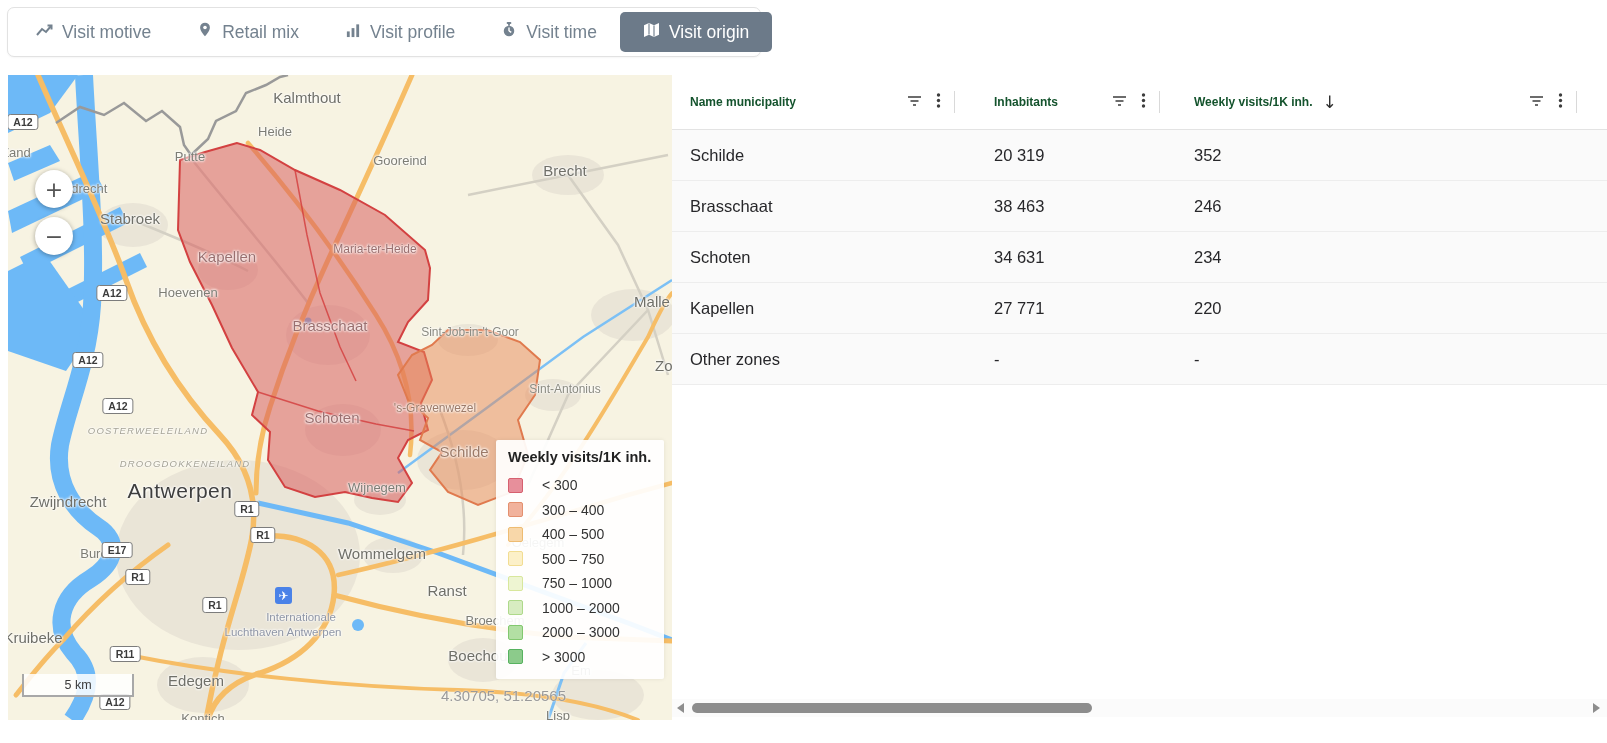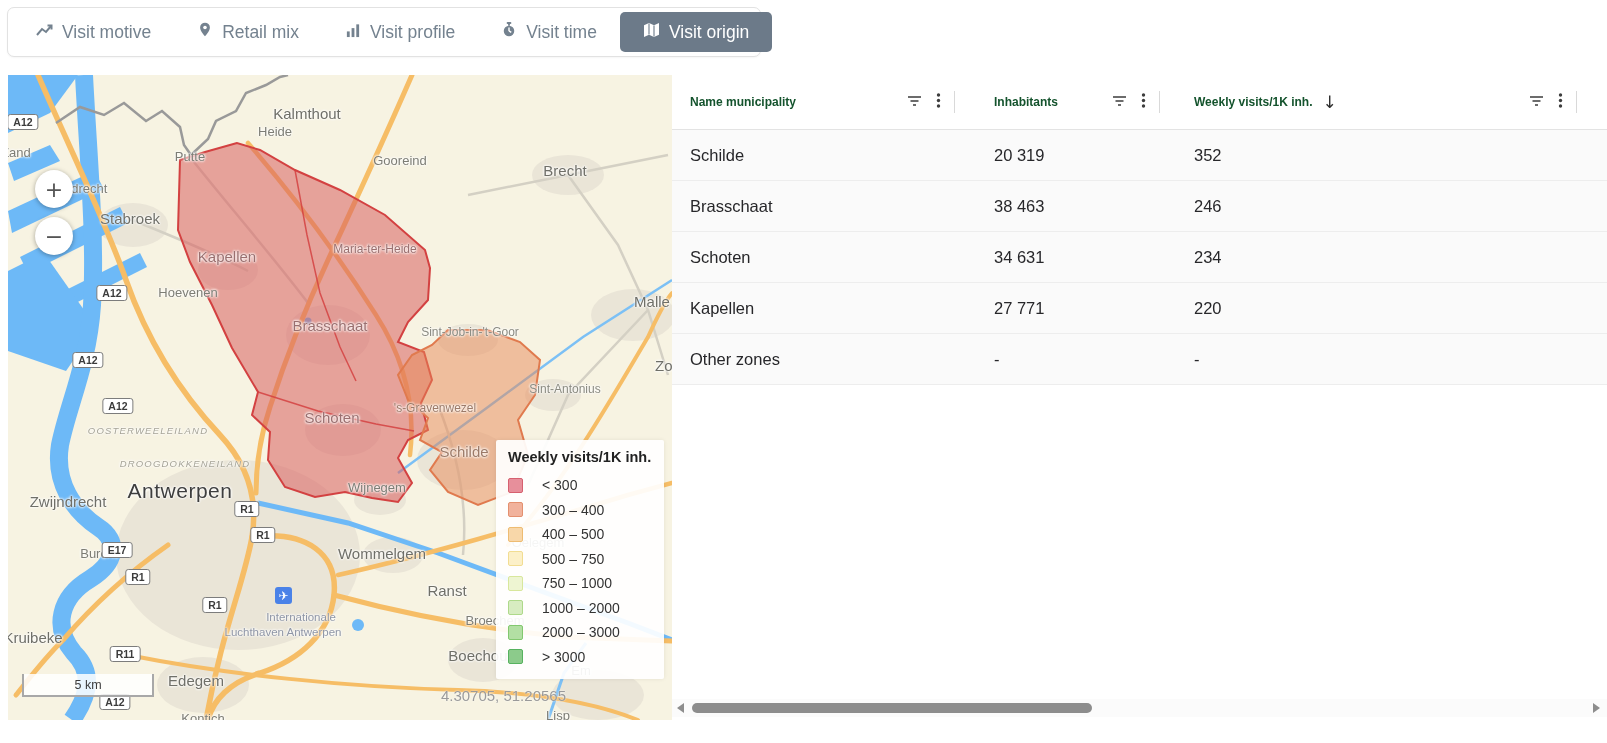--- a/index.html
+++ b/index.html
@@ -36,21 +36,21 @@
     background:#fff; box-shadow:0 1px 5px rgba(0,0,0,.35); border:none;
     font-size:22px; color:#555; display:flex; align-items:center; justify-content:center;
     cursor:pointer; font-family:"DejaVu Sans", sans-serif; }
   .legend { position:absolute; left:488px; top:365px; width:168px;
     background:rgba(255,255,255,.92); border-radius:2px; padding:9px 12px 10px 12px;
     box-shadow:0 0 4px rgba(0,0,0,.08); }
   .legend-title { font-size:14.5px; font-weight:bold; color:#222; margin-bottom:8px; }
   .legend-row { display:flex; align-items:center; gap:19px; height:24.5px; }
   .legend-swatch { width:15px; height:15px; border-radius:2px; border:1px solid #999; }
   .legend-label { font-size:14px; color:#333; }
-  .scalebar { position:absolute; left:14px; top:599px; width:132px; height:23px;
+  .scalebar { position:absolute; left:14px; top:599px; width:112px; height:23px;
     background:rgba(255,255,255,.85); border:2px solid #a8a8a8; border-top:none;
     display:flex; align-items:center; justify-content:center;
     font-size:12.5px; color:#3c3c3c; }
   .coords { position:absolute; left:427px; top:612px; width:131px; text-align:right;
     font-size:15px; color:#9a9a9a; text-shadow:0 0 2px #fff; }
 
   
   .panel { position:absolute; left:672px; top:75px; width:935px; height:645px; background:#fff; }
   .thead { display:flex; height:55px; border-bottom:1px solid #e3e3e3; background:#fff; }
   .hcell { display:flex; align-items:center; position:relative; }
@@ -197,21 +197,21 @@
     </g>
     <path fill-opacity="0.5" stroke-width="2" d="M440,255 L479,255 L512,267 L532,285 L527,320 L510,345 L520,380 L504,417 L470,430 L440,417 L422,395 L434,377 L412,365 L420,343 L400,325 L390,300 L404,280 L424,270 Z" style="fill: rgb(232, 138, 88); stroke: rgb(224, 122, 78);"></path>
 
     <g>
       <rect x="267" y="512" width="17" height="17" rx="3" fill="#4a82e8"></rect>
       <text x="275.5" y="525" font-size="12" fill="#fff" text-anchor="middle" font-family="DejaVu Sans">✈</text>
     </g>
   </svg>
 
   <div id="map-labels">
-      <span class="map-label sz-L" style="left: 299px; top: 38px; text-align: right;">Kalmthout</span>
+      <span class="map-label sz-L" style="left: 299px; top: 22px; text-align: right;">Kalmthout</span>
       <span class="map-label sz-M" style="left: 267px; top: 56px;">Heide</span>
       <span class="map-label sz-M" style="left: 182px; top: 81px;">Putte</span>
       <span class="map-label sz-M" style="left: 8px; top: 77px;">Zand</span>
       <span class="map-label sz-M" style="left: 64px; top: 113px;">Berendrecht</span>
       <span class="map-label sz-L" style="left: 122px; top: 143px;">Stabroek</span>
       <span class="map-label sz-L tint-red" style="left: 219px; top: 181px;">Kapellen</span>
       <span class="map-label sz-M" style="left: 180px; top: 217px;">Hoevenen</span>
       <span class="map-label sz-M" style="left: 392px; top: 85px;">Gooreind</span>
       <span class="map-label sz-L" style="left: 557px; top: 95px;">Brecht</span>
       <span class="map-label sz-S tint-red" style="left: 367px; top: 174px;">Maria-ter-Heide</span>

